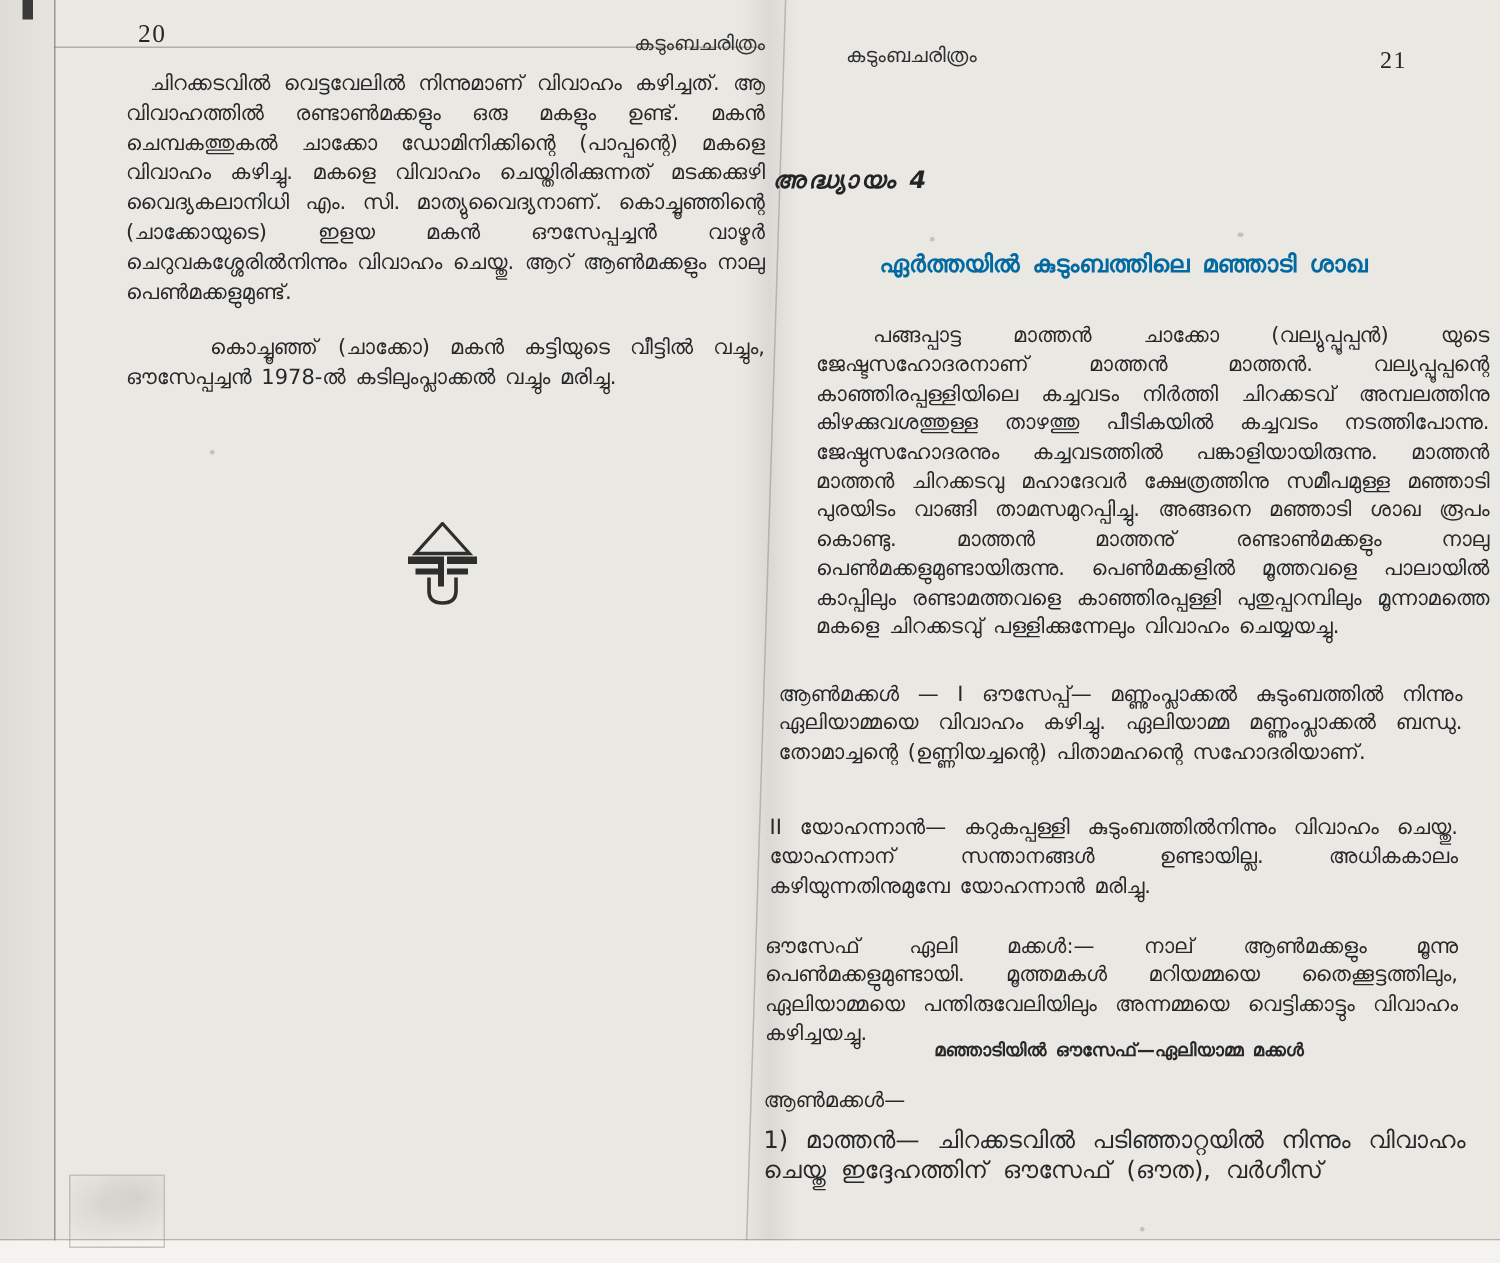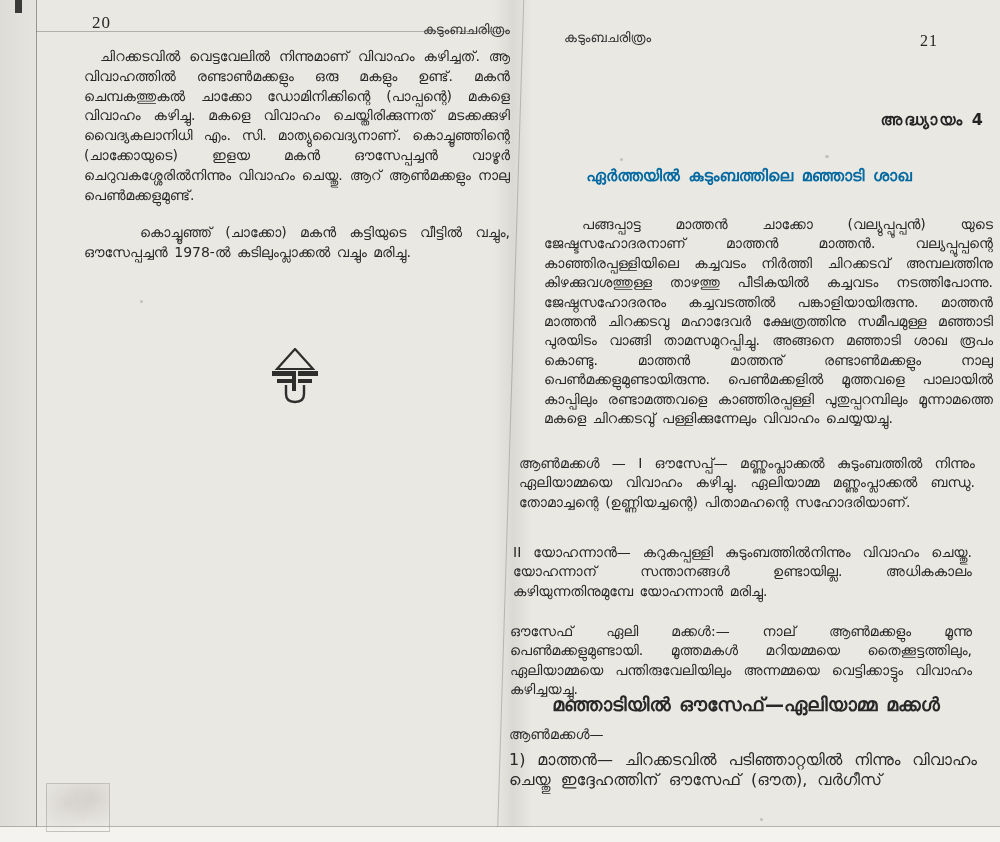--- a/index.html
+++ b/index.html
@@ -39,26 +39,26 @@
     word-spacing: 2px;
   }
   .p-l1 { left:84px; top:47px; width:426px; text-indent:16px; }
   .p-l2 { left:84px; top:223px; width:426px; text-indent:56px; }
 
   .p-r1 { left:544px; top:215px; width:449px; text-indent:38px; line-height:19.4px; }
   .p-r2 { left:519px; top:454px; width:456px; line-height:19.4px; }
   .p-r3 { left:513px; top:543px; width:459px; line-height:19.4px; }
   .p-r4 { left:510px; top:605px; width:462px; line-height:19.4px;margin-top:17px; }
 
-  .chapter-heading { left:515px; top:110px; width:470px; text-align:right;
-    font-weight:bold; font-size:16px; letter-spacing:2px; color:#242424; }
+  .chapter-heading { left:515px; top:110px; width:470px; text-align:left;
+    font-weight:bold; font-size:16px; letter-spacing:2px; color:#242424;font-style:italic; }
   .section-title { left:513px; top:166px; width:472px; text-align:center;
     font-weight:bold; font-size:16px; color:#0369a1; word-spacing:3px; }
   .subheading { left:513px; top:693px; width:466px; text-align:center;
-    font-weight:bold; font-size:19px; color:#282828; word-spacing:2px; }
+    font-weight:bold; font-size:12px; color:#282828; word-spacing:2px; }
   .sons-label { left:509px; top:726px; font-size:14px; color:#282828; }
   .list-item { left:509px; top:750px; width:468px; font-size:16px; line-height:20px;
     text-align:justify; word-spacing:5px; color:#282828; }
 
   .left-header { left:300px; top:21px; width:210px; text-align:right; }
   .left-num { left:92px; top:13px; }
   .right-header { left:564px; top:29px; }
   .right-num { left:920px; top:32px; font-size:16px; }
 
   .stamp { position:absolute; left:272px; top:348px; }

